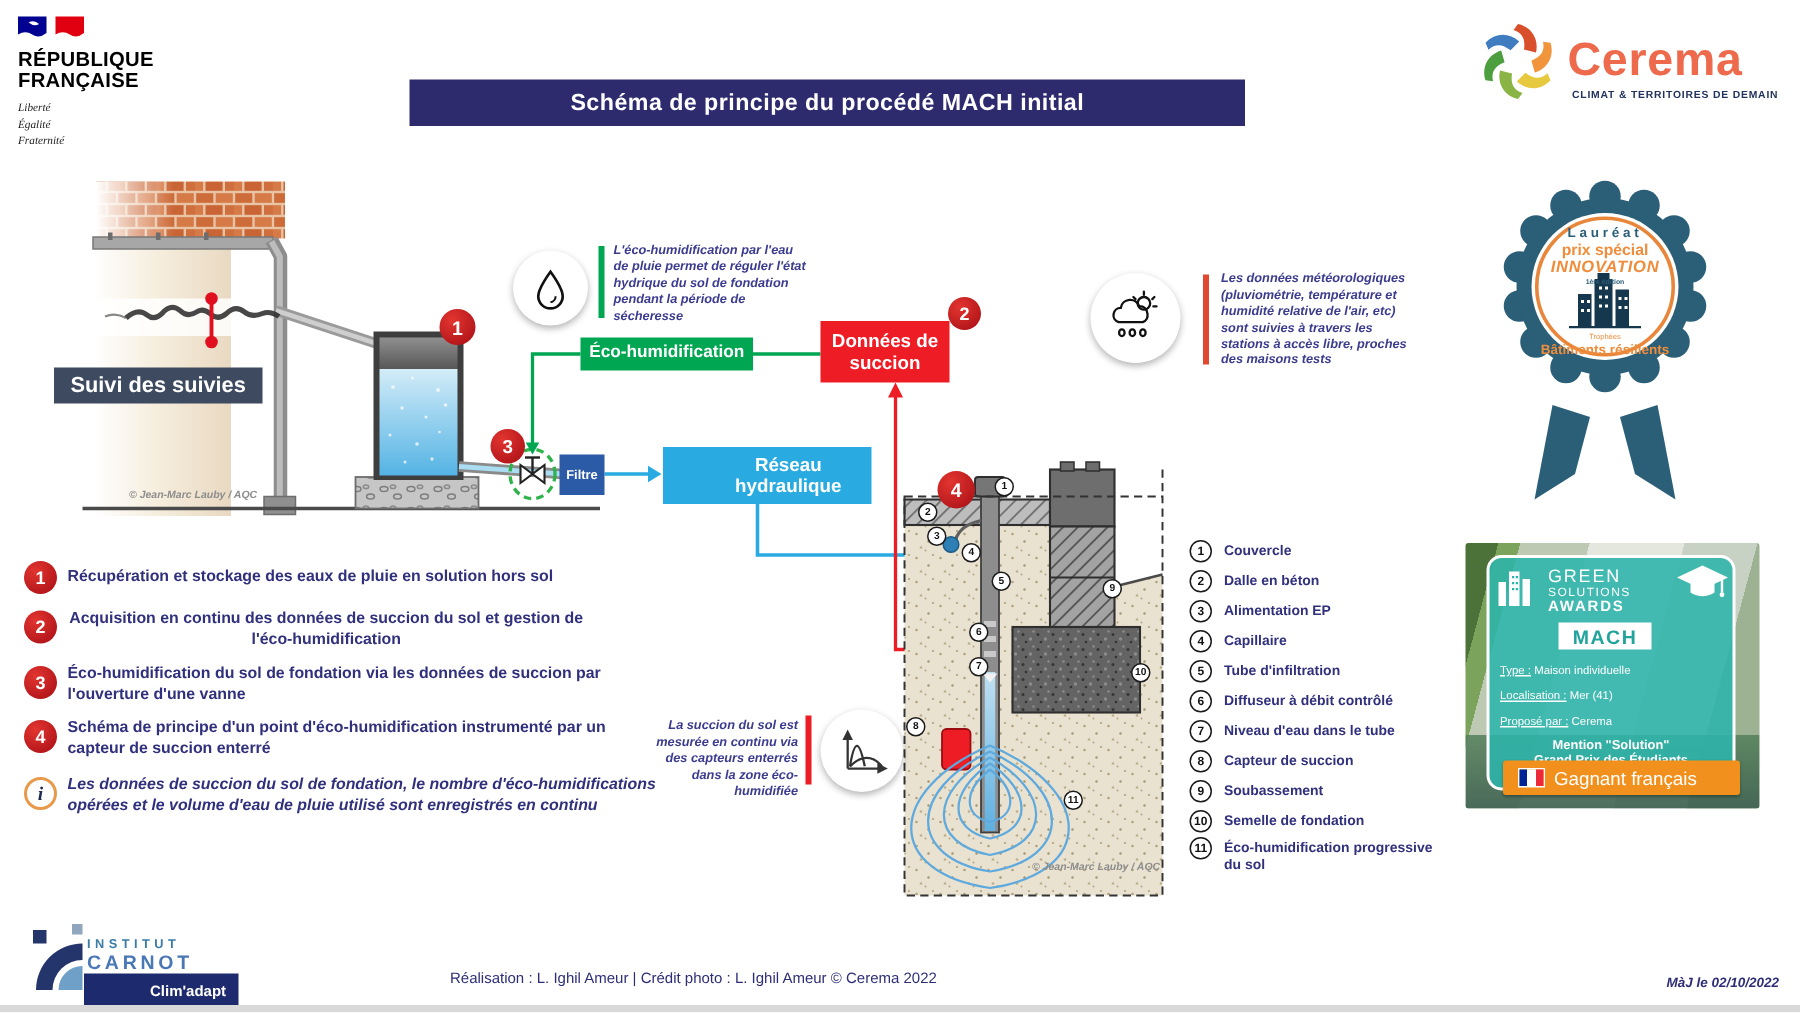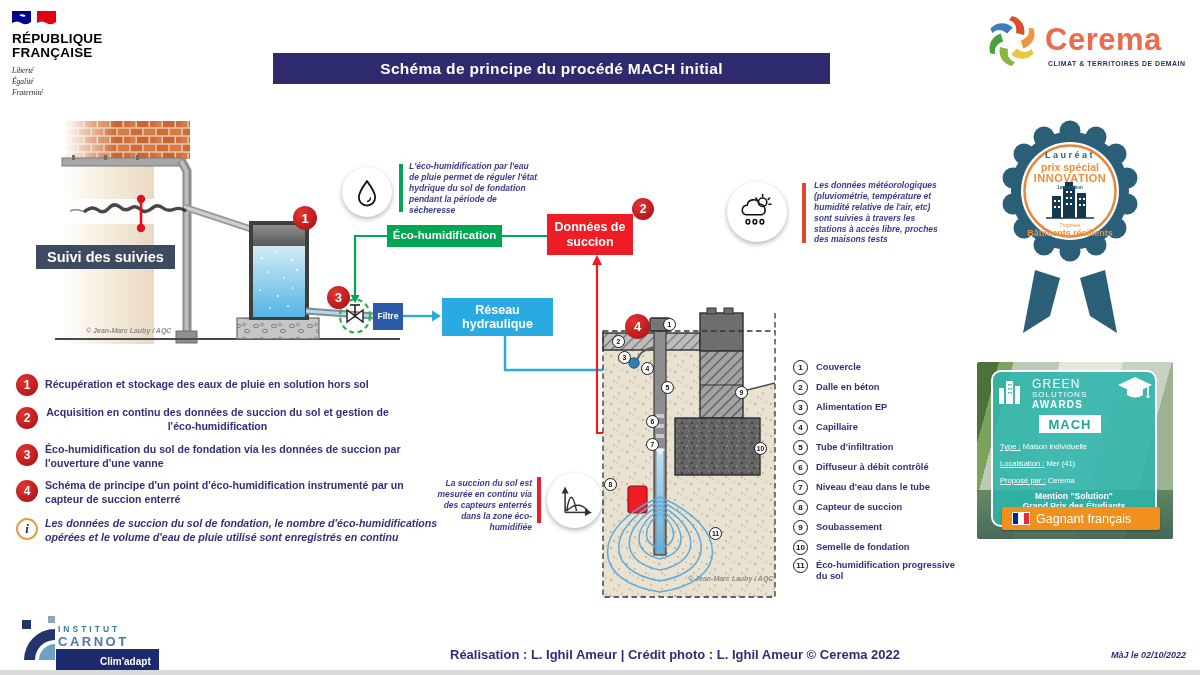--- a/index.html
+++ b/index.html
@@ -247,21 +247,21 @@
   </div>
   <div class="credit" style="left:86px;top:327px;">© Jean-Marc Lauby / AQC</div>
   <div class="credit" style="left:688px;top:575px;">© Jean-Marc Lauby / AQC</div>
 
   <div class="flowbox" style="left:387px;top:225px;width:115px;height:22px;background:#00a651;font-size:11.5px;">
     <span>Éco-humidification</span>
   </div>
   <div class="flowbox" style="left:547px;top:214px;width:86px;height:41px;background:#ee1c25;font-size:12.5px;padding:0 3px;box-sizing:border-box;">
     <span>Données de succion</span>
   </div>
-  <div class="flowbox" style="left:442px;top:298px;width:111px;height:38px;background:#29abe2;font-size:12.5px;">
+  <div class="flowbox" style="left:442px;top:298px;width:111px;height:38px;background:#29abe2;font-size:12.5px;padding-left:28px;">
     <span>Réseau hydraulique</span>
   </div>
   <div class="flowbox" style="left:373px;top:303px;width:30px;height:27px;background:#2b5aa7;font-size:8.6px;">
     <span>Filtre</span>
   </div>
 
   <div class="circle-red" style="left:293px;top:206px;width:24px;height:24px;font-size:13px;">
       <span>1</span>
     </div>
   <div class="circle-red" style="left:632px;top:198px;width:22px;height:22px;font-size:12px;">
@@ -487,21 +487,21 @@
         <rect x="89" y="78" width="2" height="2"></rect>
           <rect x="93" y="78" width="2" height="2"></rect>
           <rect x="89" y="84" width="2" height="2"></rect>
           <rect x="93" y="84" width="2" height="2"></rect>
       </g>
       <line x1="56" y1="98" x2="104" y2="98" stroke="#16384f" stroke-width="1.5"></line>
     </svg>
   </div>
   <div class="abs" style="left:1018px;top:150px;width:104px;text-align:center;color:#2b5f78;font-weight:bold;font-size:9px;letter-spacing:2.5px;">Lauréat</div>
   <div class="abs" style="left:1018px;top:161px;width:104px;text-align:center;color:#ef8d3c;font-weight:bold;font-size:10.5px;">prix spécial</div>
-  <div class="abs" style="left:1018px;top:172px;width:104px;text-align:center;color:#ef8d3c;font-weight:bold;font-size:11px;letter-spacing:.5px;">INNOVATION</div>
+  <div class="abs" style="left:1018px;top:172px;width:104px;text-align:center;color:#ef8d3c;font-weight:bold;font-size:11px;letter-spacing:.5px;font-style:italic;">INNOVATION</div>
   <div class="abs" style="left:1018px;top:185px;width:104px;text-align:center;color:#2b5f78;font-weight:bold;font-size:4.6px;">1ère édition</div>
   <div class="abs" style="left:1018px;top:222px;width:104px;text-align:center;color:#ef8d3c;font-size:5px;">Trophées</div>
   <div class="abs" style="left:1008px;top:228px;width:124px;text-align:center;color:#ef8d3c;font-weight:bold;font-size:9px;">Bâtiments résilients</div>
 
   <div class="abs" style="left:977px;top:362px;width:196px;height:177px;overflow:hidden;border-radius:2px;
               background:linear-gradient(105deg,#4c7239 0 9%,#7ba35c 9% 15%,#bdc9b2 15% 34%,#e3e7de 34% 60%,#c8d2c4 60% 80%,#9db293 80%);">
     <div class="abs" style="left:0;top:128px;width:196px;height:49px;background:linear-gradient(#54805a,#35594a);opacity:.85;"></div>
     <div class="abs" style="left:14px;top:8px;width:166px;height:157px;background:rgba(44,180,171,.88);border:2px solid #fff;border-radius:10px;box-sizing:border-box;"></div>
     <svg class="abs" style="left:21px;top:16px;" width="26" height="28" viewBox="0 0 26 28">
       <g fill="#ffffff">
@@ -561,17 +561,17 @@
       <rect x="0" y="4" width="9" height="9" fill="#24356b"></rect>
       <rect x="26" y="0" width="7" height="7" fill="#8fa6bc"></rect>
     </svg>
     <div class="abs" style="left:36px;top:8px;color:#3a7ca5;font-weight:bold;font-size:8.5px;letter-spacing:3px;">INSTITUT</div>
     <div class="abs" style="left:36px;top:18px;color:#4a77b5;font-weight:bold;font-size:13px;letter-spacing:2.5px;">CARNOT</div>
     <div class="abs" style="left:34px;top:33px;background:#1e2a6e;padding:1.5px 8px;">
       <span style="color:#fff;font-weight:bold;font-size:10px;margin-left:36px;">Clim'adapt</span>
     </div>
   </div>
 
-  <div class="abs" style="left:300px;top:647px;width:600px;text-align:right;color:#2e2e78;font-size:13px;font-weight:bold;">Réalisation : L. Ighil Ameur | Crédit photo : L. Ighil Ameur © Cerema 2022</div>
+  <div class="abs" style="left:300px;top:647px;width:600px;text-align:left;color:#2e2e78;font-size:10px;font-weight:normal;">Réalisation : L. Ighil Ameur | Crédit photo : L. Ighil Ameur © Cerema 2022</div>
   <div class="abs" style="right:14px;top:650px;color:#2e2e78;font-size:9px;font-style:italic;font-weight:bold;">MàJ le 02/10/2022</div>
   <div class="abs" style="left:0;top:670px;width:1200px;height:5px;background:#d9d9d9;"></div>
 
 </div>
 
 </body></html>

